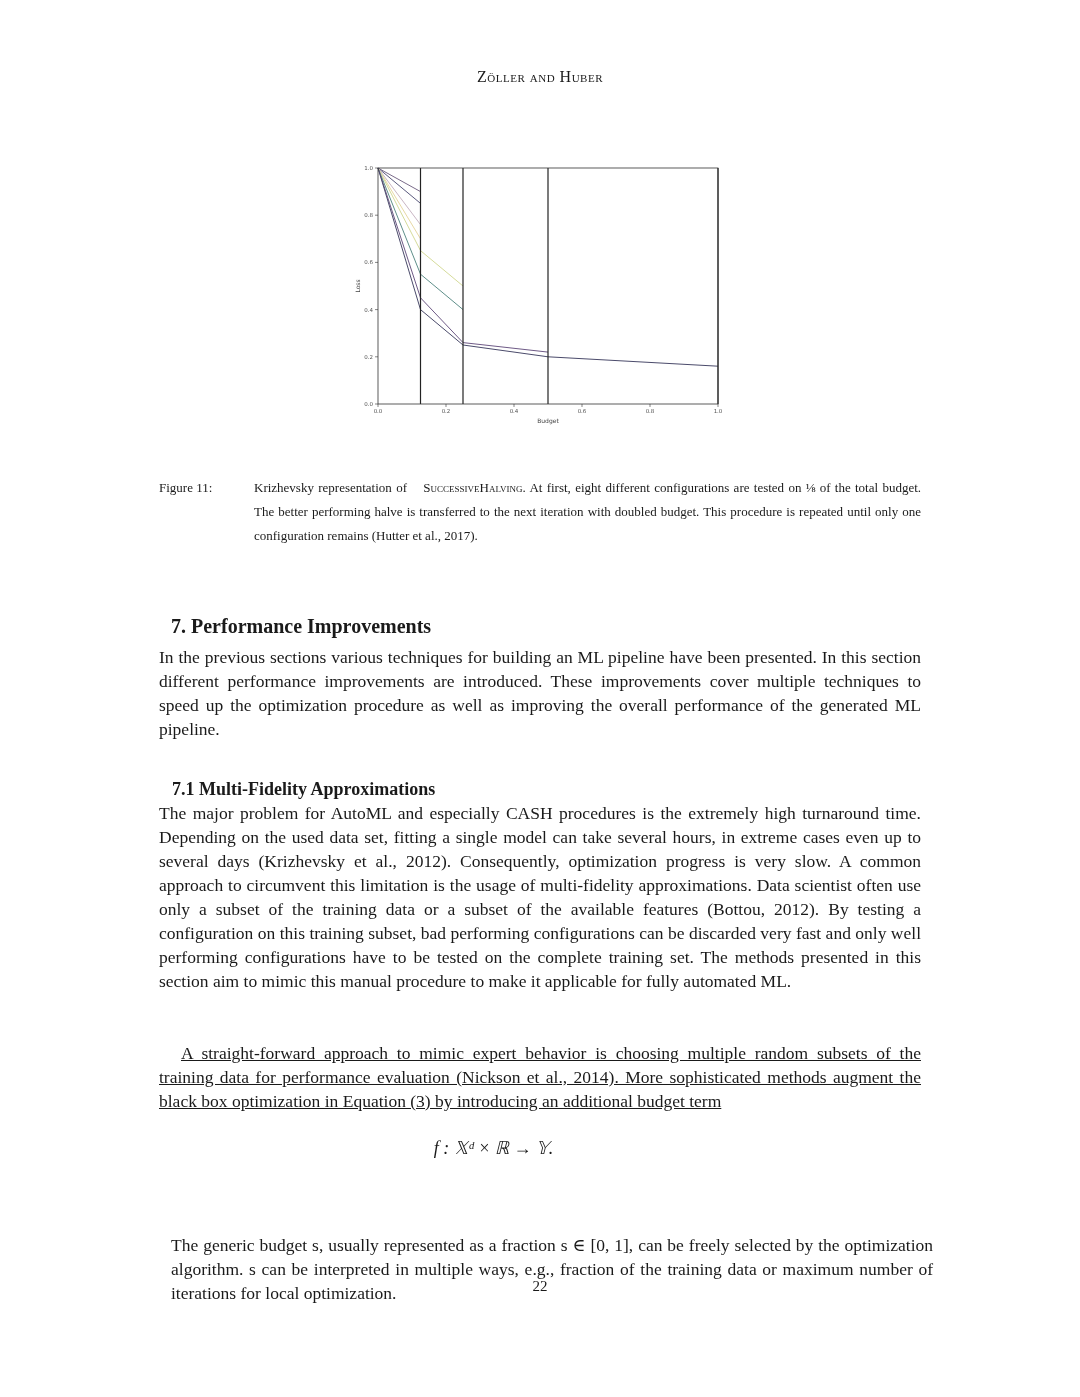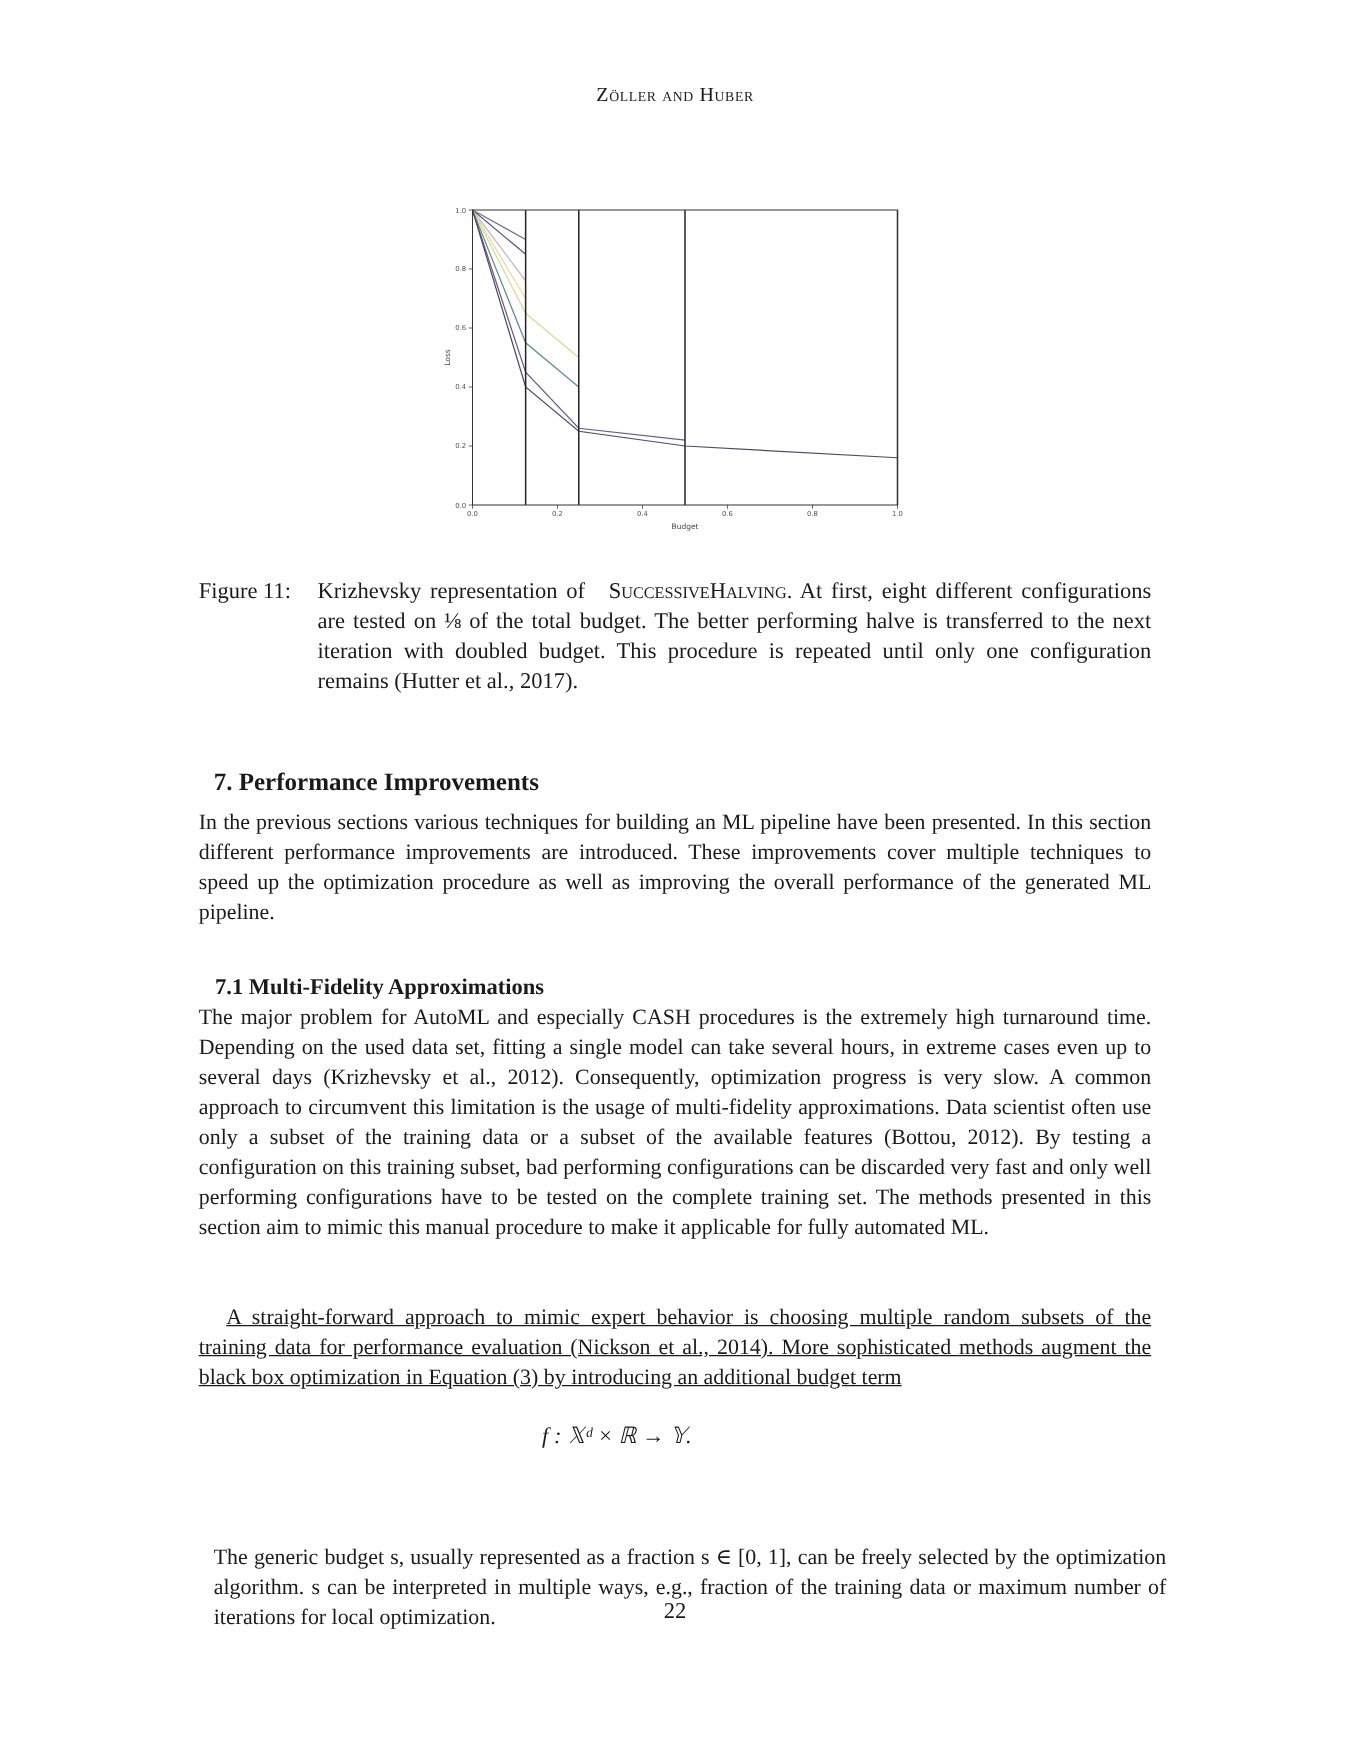--- a/index.html
+++ b/index.html
@@ -1,29 +1,29 @@
 <!DOCTYPE html>
 <html><head>
 <meta charset="utf-8">
 <style>
   html, body { margin: 0; padding: 0; background: #ffffff; }
   body { width: 1080px; height: 1397px; position: relative; font-family: "Liberation Serif", "DejaVu Serif", serif; color: #1a1a1a; }
   .running-head { position: absolute; top: 68px; left: 0; width: 1080px; text-align: center; font-size: 16px; letter-spacing: 0.5px; font-variant: small-caps; }
   .figure { position: absolute; left: 350px; top: 155px; width: 380px; height: 275px; }
   .figure svg { width: 380px; height: 275px; display: block; }
-  .caption { position: absolute; left: 159px; top: 460px; width: 762px; font-size: 18px; line-height: 24px; }
+  .caption { position: absolute; left: 159px; top: 476px; width: 762px; font-size: 13px; line-height: 24px; }
   .caption .label { position: absolute; left: 0; top: 0; }
   .caption .text { margin-left: 95px; text-align: justify; }
   .sc { font-variant: small-caps; margin-left: 12px; }
   h2.section { position: absolute; left: 159px; top: 603px; margin: 12px; font-size: 20px; font-weight: bold; }
   h3.subsection { position: absolute; left: 159px; top: 766px; margin: 13px; font-size: 18px; font-weight: bold; }
   .para { position: absolute; left: 159px; width: 762px; font-size: 17.5px; line-height: 24px; text-align: justify; margin: 0; }
   .indent { text-indent: 22px; }
   .equation { position: absolute; left: 0; width: 987px; top: 1137px; text-align: center; font-size: 18px; font-style: italic; }
-  .page-number { position: absolute; top: 1278px; left: 0; width: 1080px; text-align: center; font-size: 18px; }
+  .page-number { position: absolute; top: 1278px; left: 0; width: 1080px; text-align: center; font-size: 15px; }
 </style>
 </head>
 <body>
 
 <div class="running-head">Zöller and Huber</div>
 
 <div class="figure">
   <svg id="chart" viewBox="0 0 380 275" xmlns="http://www.w3.org/2000/svg">
     <g id="plot-lines">
         <polyline points="28.0,13.0 70.5,36.6" fill="none" stroke="#7a6b8a" stroke-width="1"></polyline>

